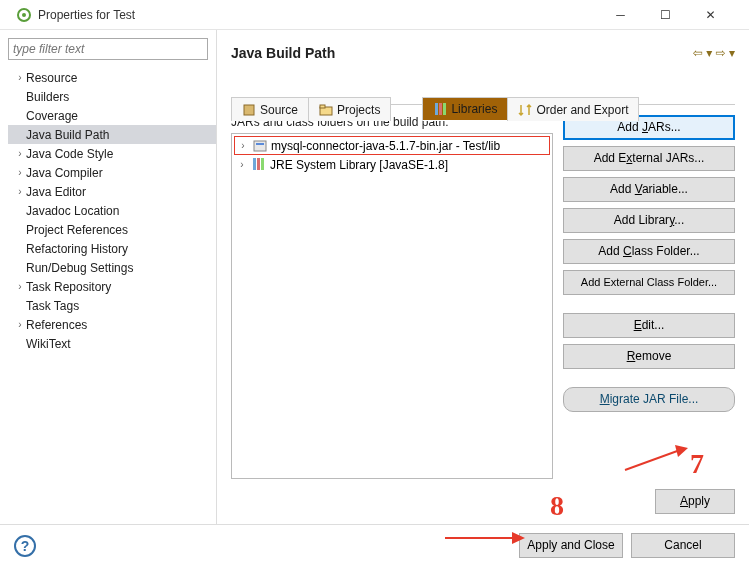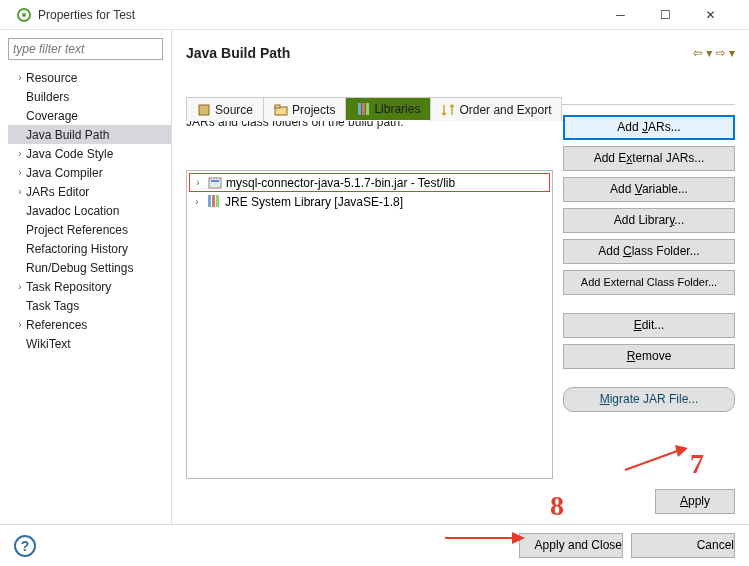--- a/index.html
+++ b/index.html
@@ -3,53 +3,53 @@
 <meta charset="utf-8">
 <style>
 * { box-sizing: border-box; font-family: "Segoe UI", Tahoma, sans-serif; font-size: 12px; }
 body { margin: 0; background: #fff; width: 749px; height: 566px; position: relative; }
 .titlebar { height: 30px; display: flex; align-items: center; padding: 0 16px; border-bottom: 1px solid #e5e5e5; }
 .titlebar .tb-icon { width: 16px; height: 16px; margin-right: 6px; }
 .titlebar .title { flex: 1; color: #333; }
 .winbtns { display: flex; }
 .winbtn { width: 45px; height: 30px; display: flex; align-items: center; justify-content: center; color: #333; }
 .main { display: flex; height: 494px; }
-.sidebar { width: 172px; border-right: 1px solid #ddd; padding: 8px 0 0 0; display: flex; flex-direction: column; }
+.sidebar { width: 217px; border-right: 1px solid #ddd; padding: 8px 0 0 0; display: flex; flex-direction: column; }
 .filter { margin: 0 8px 8px 8px; }
 .filter input { width: 100%; padding: 3px 4px; border: 1px solid #aaa; color: #888; font-style: italic; }
 .tree { overflow: auto; padding-left: 8px; color: #222; font-family: "Palatino Linotype", serif; }
 .tree-item { display: flex; align-items: center; height: 19px; padding-left: 6px; cursor: pointer; }
 .tree-item.selected { background: #d5d7dc; }
 .tw { width: 12px; display: inline-block; text-align: center; color: #666; font-family: sans-serif; font-size: 10px; }
 .content { flex: 1; padding: 10px 14px 0 14px; display: flex; flex-direction: column; position: relative; }
 .content-header { display: flex; align-items: center; height: 26px; }
 .content-header h2 { font-size: 14px; font-weight: bold; margin: 0; flex: 1; color: #222; }
 .nav-arrows { color: #8b6f1e; font-size: 12px; }
 .tabbar { display: flex; margin-top: 14px; border-bottom: 1px solid #ccc; }
 .tab { padding: 4px 10px; border: 1px solid #ccc; border-bottom: none; background: #f7f7f7; margin-right: -1px; display: flex; align-items: center; gap: 4px; position: relative; top: 17px; color: #1a1a1a; }
-.tab.active { background: #4d7c0f; border-bottom: 1px solid #fff; }
+.tab.active { background: #a16207; border-bottom: 1px solid #fff; margin-left: 32px; }
 .tab-icon { width: 14px; height: 14px; }
 .tab-panel { flex: 1; display: flex; padding: 10px 0 0 0; gap: 10px; }
-.jar-list-wrap { flex: 1; display: flex; flex-direction: column; gap: 37px; }
+.jar-list-wrap { flex: 1; display: flex; flex-direction: column; }
 .jar-label { margin-bottom: 4px; color: #222; }
 .jar-list { flex: 1; border: 1px solid #bababa; background: #fff; padding: 2px; }
 .jar-item { display: flex; align-items: center; height: 19px; padding-left: 2px; }
 .jar-item.highlighted { border: 1px solid #e63a2a; }
 .ji-tw { width: 12px; text-align: center; color: #666; font-size: 10px; }
 .ji-icon { width: 16px; height: 16px; margin: 0 3px; }
 .btn-col { width: 172px; display: flex; flex-direction: column; gap: 6px; }
 .btn { height: 25px; border: 1px solid #adadad; background: #e1e1e1; color: #000; cursor: pointer; text-align: center; line-height: 23px; }
 .btn.focused { border: 2px solid #0078d7; background: #e5f1fb; line-height: 21px; }
 .btn.disabled { color: #0c4a6e; border-radius: 10px; }
 .btn u { text-decoration: underline; }
 .apply-row { display: flex; justify-content: flex-end; padding: 10px 0; }
 .footer { height: 42px; border-top: 1px solid #ddd; display: flex; align-items: center; padding: 0 14px; }
 .help-icon { width: 22px; height: 22px; border: 2px solid #346fa8; border-radius: 50%; display: flex; align-items: center; justify-content: center; color: #346fa8; font-weight: bold; font-size: 14px; }
 .footer-btns { margin-left: auto; display: flex; gap: 8px; }
-.footer-btns .btn { width: 104px; text-align: right; }
+.footer-btns .btn { width: 104px; }
 .annot { position: absolute; color: #e63a2a; font-size: 28px; font-family: cursive; pointer-events: none; font-weight: bold; }
 .arrow { position: absolute; pointer-events: none; }
 </style>
 </head>
 <body>
 
 <div class="titlebar">
   <svg class="tb-icon" viewBox="0 0 16 16">
       <circle cx="8" cy="8" r="6" fill="none" stroke="#5a9e3a" stroke-width="2"></circle>
       <circle cx="8" cy="8" r="2" fill="#5a9e3a"></circle>
@@ -85,21 +85,21 @@
         <div class="tree-item">
           <span class="tw">›</span>
           <span>Java Code Style</span>
         </div>
         <div class="tree-item">
           <span class="tw">›</span>
           <span>Java Compiler</span>
         </div>
         <div class="tree-item">
           <span class="tw">›</span>
-          <span>JARs Editor</span>
+          <span>Java Editor</span>
         </div>
         <div class="tree-item">
           <span class="tw"></span>
           <span>Javadoc Location</span>
         </div>
         <div class="tree-item">
           <span class="tw"></span>
           <span>Project References</span>
         </div>
         <div class="tree-item">

